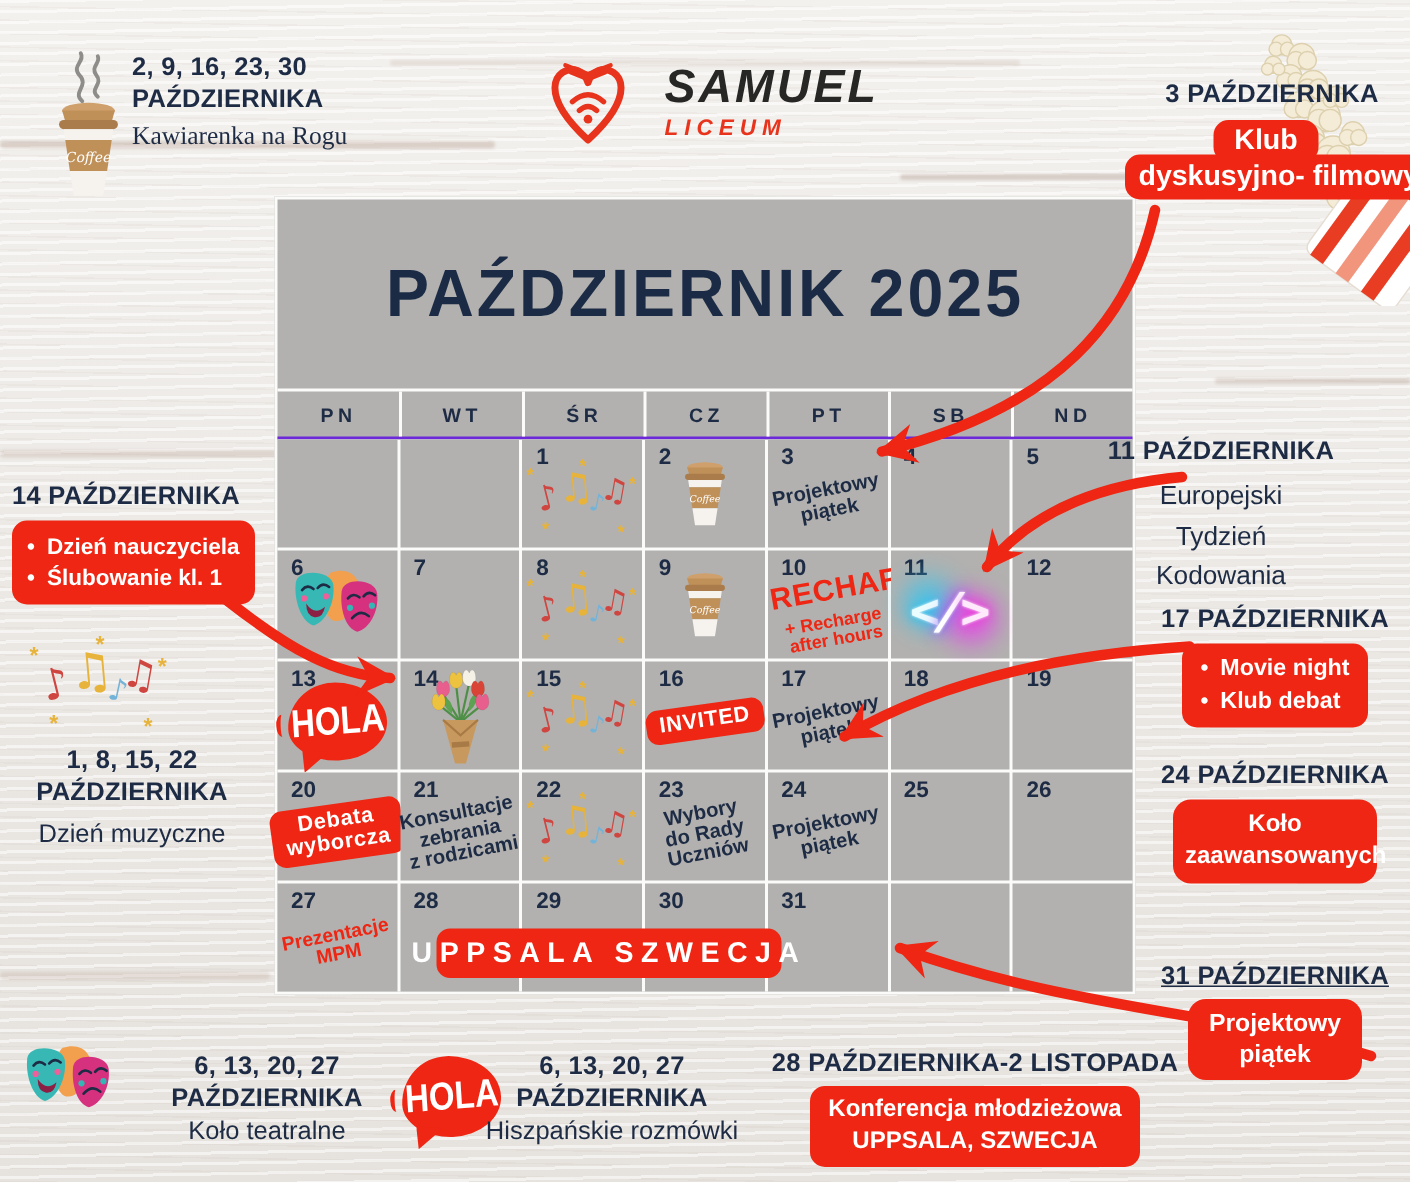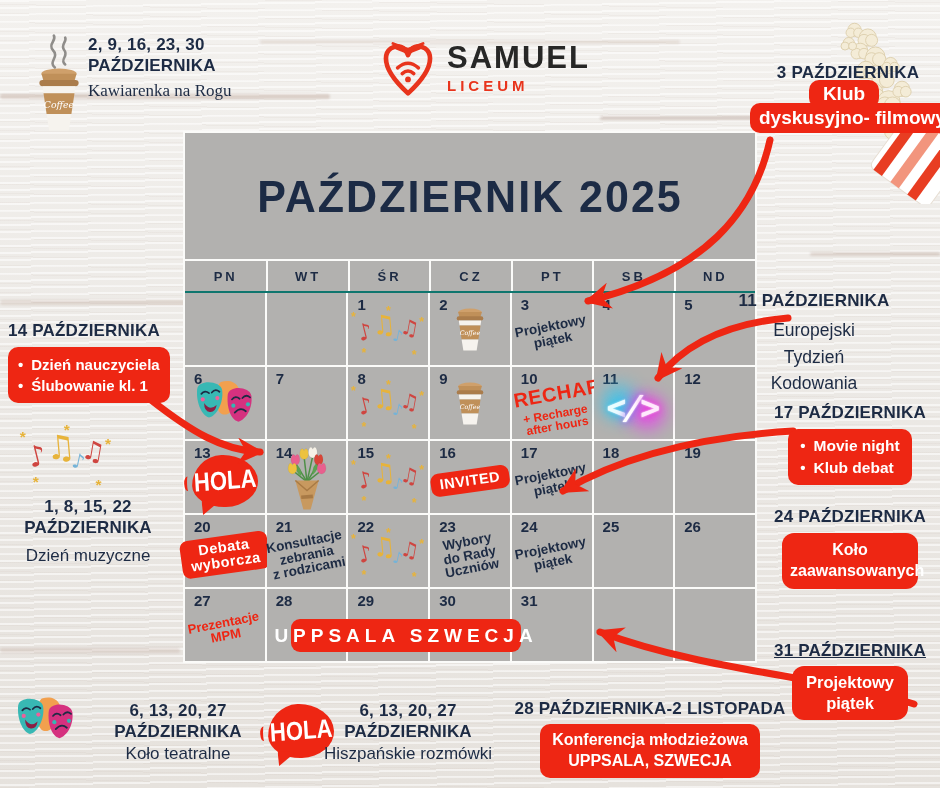--- a/index.html
+++ b/index.html
@@ -33,40 +33,40 @@
   }
   .badge .badge-row { display:flex; gap:8px; align-items:baseline; white-space:nowrap; }
   .badge .bullet { font-size:15px; }
 
   
   .coffee-icon-big { position:absolute; left:28px; top:28px; width:62px; height:108px; z-index:2; }
   .tl-text { left:88px; top:34px; width:230px; }
   .tl-text .label { margin-top:3px;font-family:Liberation Serif, serif; }
 
   
-  .logo { left:379px; top:36px; width:220px; height:66px; display:flex; gap:10px; align-items:center; }
+  .logo { left:363px; top:36px; width:220px; height:66px; display:flex; gap:22px; align-items:center;font-style:italic; }
   .logo-heart { width:58px; height:62px; flex:none; }
   .logo-name { font-size:31px; font-weight:700; letter-spacing:2px; color:#272726; line-height:1; }
   .logo-sub { font-size:15px; font-weight:700; letter-spacing:4px; color:#e8341c; margin-top:4px; }
 
   
-  .tr-date { left:768px; top:52px; width:160px; text-align:center; z-index:4;margin-top:10px; }
+  .tr-date { left:768px; top:52px; width:160px; text-align:center; z-index:4; }
   .tr-badges { left:750px; top:80px; width:188px; text-align:center; z-index:4; }
   .tr-badges .pill { background:#ee2613; color:#fff; font-weight:700; font-size:19px;
       border-radius:10px; padding:2px 14px; display:inline-block; }
   .tr-badges .pill2 { margin-top:-5px; padding:3px 9px; white-space:nowrap; }
   .popcorn { position:absolute; left:826px; top:4px; width:114px; height:200px; z-index:2; }
 
   
   .calendar { position:absolute; left:183px; top:131px; width:574px; z-index:1;
      background:#b2b1af; border:2px solid #fbfbf9; }
   .cal-title { height:126px; display:flex; align-items:center; justify-content:center;
      font-size:43px; font-weight:700; letter-spacing:2px; color:#1c2b45; transform:scaleY(1.04); }
   .dayrow { display:grid; grid-template-columns:repeat(7,1fr); height:34px;
-     border-top:2px solid #fbfbf9; border-bottom:2px solid #0f766e;text-align:center; }
+     border-top:2px solid #fbfbf9; border-bottom:2px solid #6d28d9;text-align:center; }
   .dh { display:flex; align-items:center; justify-content:center;
      font-size:13px; font-weight:700; letter-spacing:3px; color:#1d2b44; }
   .dh + .dh { border-left:2px solid #fbfbf9; }
   .cal-grid { display:grid; grid-template-columns:repeat(7,1fr); grid-auto-rows:72px;
      gap:2px; background:#fbfbf9; }
   .cal-cell { position:relative; background:#b2b1af; overflow:visible; }
   .daynum { position:absolute; top:3px; left:9px; font-size:15px; font-weight:700; color:#1d2b44; }
   .cellicon { position:absolute; left:50%; top:55%; transform:translate(-50%,-50%); }
   .cell-note { position:absolute; left:-6%; width:112%; top:56%; text-align:center;
      transform:translateY(-50%) rotate(-11deg); font-weight:700; line-height:1.0; }

